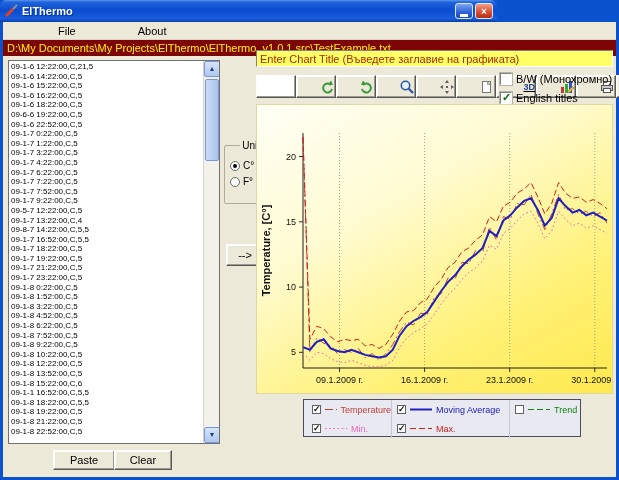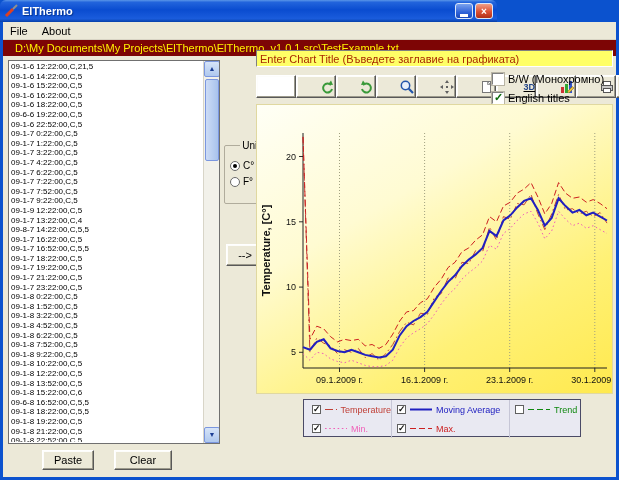--- a/index.html
+++ b/index.html
@@ -9,48 +9,48 @@
     background:linear-gradient(180deg,#5A96E8 0%,#2264DC 10%,#0A4CD0 45%,#1A5CDC 85%,#0640A8 100%);
     border-radius:6px 6px 0 0; display:flex; align-items:center; padding:0 4px; }
   .title-text { color:#fff; font-size:11px; font-weight:bold; margin-left:4px; text-shadow:1px 1px 1px #00308C; flex:1; }
   .win-btn { width:18px; height:16px; margin-left:2px; border-radius:3px; border:1px solid #DCE8FA;
     display:flex; align-items:center; justify-content:center; color:#fff; font-size:10px; font-weight:bold; cursor:default; }
   .win-btn.min { background:linear-gradient(180deg,#7AA2EE,#2E62D8 60%,#1A48B8); }
   .win-btn.close { background:linear-gradient(180deg,#F0A088,#DC5033 55%,#B03018); }
   .min-glyph { display:block; width:8px; height:3px; background:#fff; margin-top:8px; }
   .client { position:absolute; left:3px; top:22px; width:613px; height:455px; background:#ECE9D8; }
   .menubar { position:absolute; left:0; top:0; width:613px; height:18px; background:#ECE9D8; border-bottom:1px solid #D8D4C4; display:flex; align-items:center; font-size:11px; }
-  .menu-item { padding:2px 7px; }
-  .pathbar { position:absolute; left:0; top:18px; width:613px; height:16px; background:#7D0505; color:#FFF200; font-size:11px; line-height:16px; padding-left:12px; white-space:nowrap; overflow:hidden; }
+  .menu-item { padding:2px 7px;margin-left:48px; }
+  .pathbar { position:absolute; left:0; top:18px; width:613px; height:16px; background:#7D0505; color:#FFF200; font-size:11px; line-height:16px; padding-left:4px; white-space:nowrap; overflow:hidden; }
   
   .listbox { position:absolute; left:5px; top:38px; width:212px; height:384px; background:#fff; border:1px solid #707070; overflow:hidden;padding-left:8px; }
   .listitems { position:absolute; left:2px; top:1px; right:17px; bottom:1px; overflow:hidden; }
   .list-line { font-size:8px; line-height:9.6px; white-space:nowrap; color:#000; }
   .scrollbar { position:absolute; top:0; right:0; bottom:0; width:16px; background:#F2F1EA; border-left:1px solid #D8D5C8; }
   .sb-btn { position:absolute; left:0; width:16px; height:16px; background:linear-gradient(180deg,#D6E4F8,#AFC8EE); border:1px solid #7A96DF; border-radius:2px; color:#1C3E94; font-size:7px; text-align:center; line-height:14px; }
   .sb-up { top:0; } .sb-down { bottom:0; }
   .sb-thumb { position:absolute; left:1px; top:18px; width:14px; height:82px; background:linear-gradient(90deg,#CDDCF6,#A8C2EC); border:1px solid #7A96DF; border-radius:2px; }
   
   .units-box { position:absolute; left:221px; top:118px; width:46px; height:64px; border:1px solid #B0AC9C; border-radius:2px; font-size:10px; padding:4px 2px 0 5px;text-align:right; }
   .units-box legend { font-size:10px; padding:0 2px; }
   .radio-row { display:flex; align-items:center; gap:3px; margin-top:5px; }
   .radio { width:10px; height:10px; border:1px solid #6A6A6A; border-radius:50%; background:#fff; position:relative; }
   .radio.on::after { content:""; position:absolute; left:2px; top:2px; width:4px; height:4px; background:#000; border-radius:50%; }
   .raised { background:#ECE9D8; border:1px solid; border-color:#FFFFFF #585858 #585858 #FFFFFF; box-shadow:inset -1px -1px 0 #9C9A8C, inset 1px 1px 0 #FDFDFB; font-family:"Liberation Sans",sans-serif; }
   .arrow-btn { position:absolute; left:223px; top:222px; width:38px; height:22px; font-size:11px; }
-  .paste-btn { position:absolute; left:39px; top:428px; width:52px; height:20px; font-size:11px; }
+  .paste-btn { position:absolute; left:50px; top:428px; width:62px; height:20px; font-size:11px; }
   .clear-btn { position:absolute; left:111px; top:428px; width:58px; height:20px; font-size:11px; }
   
   .chart-title-input { position:absolute; left:253px; top:28px; width:357px; height:17px; background:#FFFF66;
     border:1px solid; border-color:#808080 #fff #fff #808080; font-size:11px; color:#A82A00; padding:0 3px; font-family:"Liberation Sans",sans-serif; }
   .toolbar { position:absolute; left:253px; top:53px; display:flex; }
   .tbtn { width:40px; height:23px; padding:0; display:flex; align-items:center; justify-content:flex-end;text-decoration:underline; }
   .tbtn.white { background:#fff; }
   .threed-label { font-size:9px; font-weight:bold; color:#224488; }
-  .cbrow { position:absolute; display:flex; align-items:center; gap:4px; font-size:11px; }
+  .cbrow { position:absolute; display:flex; align-items:center; gap:4px; font-size:11px;margin-left:8px; }
   .cb { width:12px; height:12px; background:#fff; border:1px solid; border-color:#808080 #fff #fff #808080; outline:1px solid #B8B4A4; position:relative; }
   .cb.on::after { content:"✓"; position:absolute; left:1px; top:-2px; font-size:11px; color:#0A6A0A; font-weight:bold; }
   .cbrow.bw { left:489px; top:51px; }
   .cbrow.eng { left:489px; top:70px; }
   
   .chart-area { position:absolute; left:253px; top:82px; width:357px; height:290px;
     background:linear-gradient(150deg,#FFFFF6 0%,#FFFBD2 35%,#FFF176 72%,#FFE94E 100%); border:1px solid #E0D8A0; }
   
   .legend { position:absolute; left:300px; top:377px; width:278px; height:38px; background:#E9E9F2; border:1px solid #4A4A66; font-size:9px; }
   .legend-row { display:flex; height:19px; }
@@ -93,41 +93,40 @@
           <div class="list-line">09-6-6 19:22:00,C,5</div>
           <div class="list-line">09-1-6 22:52:00,C,5</div>
           <div class="list-line">09-1-7 0:22:00,C,5</div>
           <div class="list-line">09-1-7 1:22:00,C,5</div>
           <div class="list-line">09-1-7 3:22:00,C,5</div>
           <div class="list-line">09-1-7 4:22:00,C,5</div>
           <div class="list-line">09-1-7 6:22:00,C,5</div>
           <div class="list-line">09-1-7 7:22:00,C,5</div>
           <div class="list-line">09-1-7 7:52:00,C,5</div>
           <div class="list-line">09-1-7 9:22:00,C,5</div>
-          <div class="list-line">09-1-9 12:22:00,C,5</div>
+          <div class="list-line">09-5-7 12:22:00,C,5</div>
           <div class="list-line">09-1-7 13:22:00,C,4</div>
           <div class="list-line">09-8-7 14:22:00,C,5,5</div>
-          <div class="list-line">09-1-7 16:22:00,C,5</div>
           <div class="list-line">09-1-7 16:52:00,C,5,5</div>
           <div class="list-line">09-1-7 18:22:00,C,5</div>
           <div class="list-line">09-1-7 19:22:00,C,5</div>
           <div class="list-line">09-1-7 21:22:00,C,5</div>
           <div class="list-line">09-1-7 23:22:00,C,5</div>
           <div class="list-line">09-1-8 0:22:00,C,5</div>
           <div class="list-line">09-1-8 1:52:00,C,5</div>
           <div class="list-line">09-1-8 3:22:00,C,5</div>
           <div class="list-line">09-1-8 4:52:00,C,5</div>
           <div class="list-line">09-1-8 6:22:00,C,5</div>
           <div class="list-line">09-1-8 7:52:00,C,5</div>
           <div class="list-line">09-1-8 9:22:00,C,5</div>
           <div class="list-line">09-1-8 10:22:00,C,5</div>
           <div class="list-line">09-1-8 12:22:00,C,5</div>
           <div class="list-line">09-1-8 13:52:00,C,5</div>
           <div class="list-line">09-1-8 15:22:00,C,6</div>
-          <div class="list-line">09-6-8 16:52:00,C,5,5</div>
+          <div class="list-line">09-1-1 16:52:00,C,5,5</div>
           <div class="list-line">09-1-8 18:22:00,C,5,5</div>
           <div class="list-line">09-1-8 19:22:00,C,5</div>
           <div class="list-line">09-1-8 21:22:00,C,5</div>
           <div class="list-line">09-1-8 22:52:00,C,5</div>
         </div>
       <div class="scrollbar">
         <div class="sb-btn sb-up">▲</div>
         <div class="sb-thumb"></div>
         <div class="sb-btn sb-down">▼</div>
       </div>

